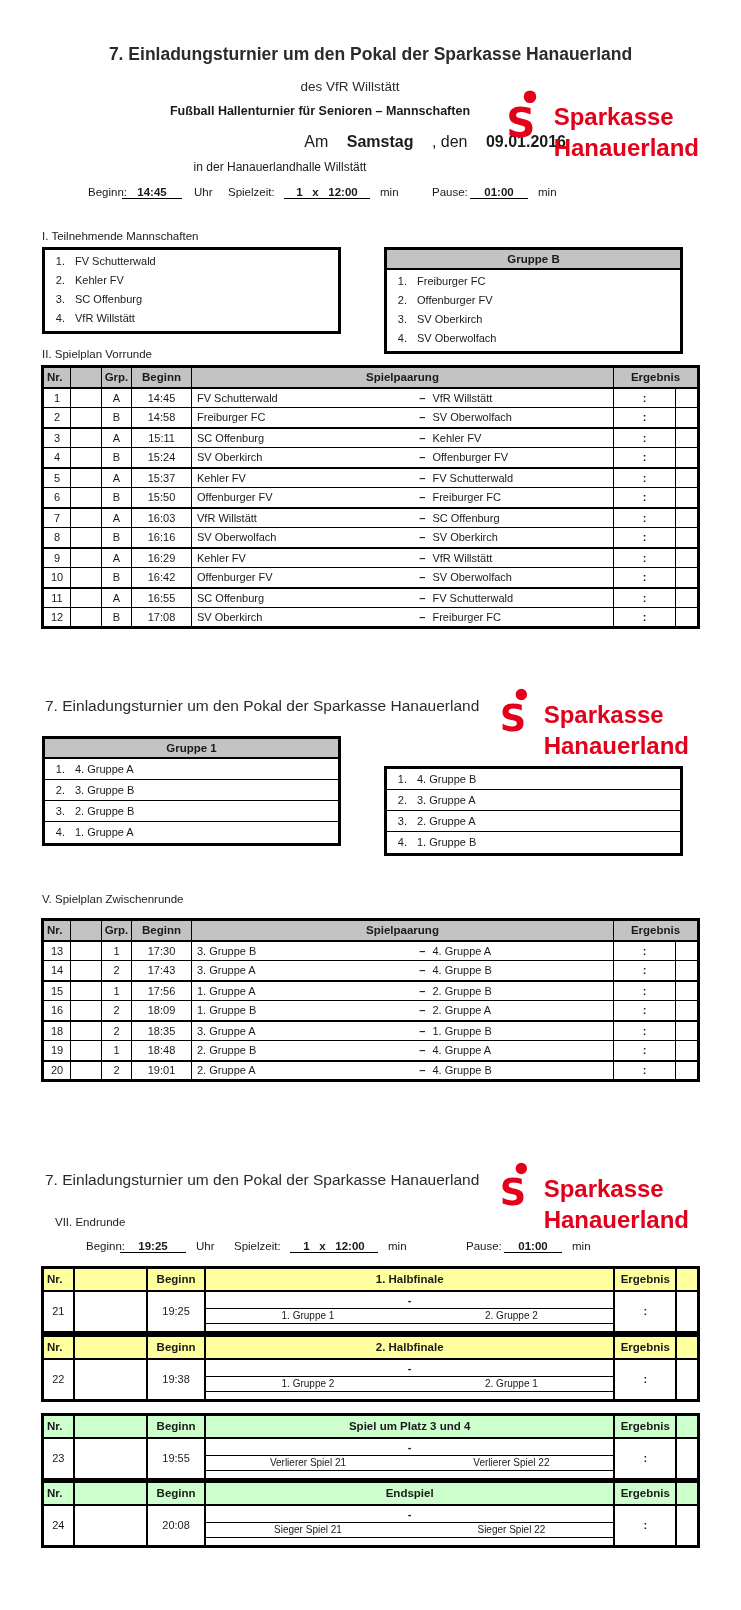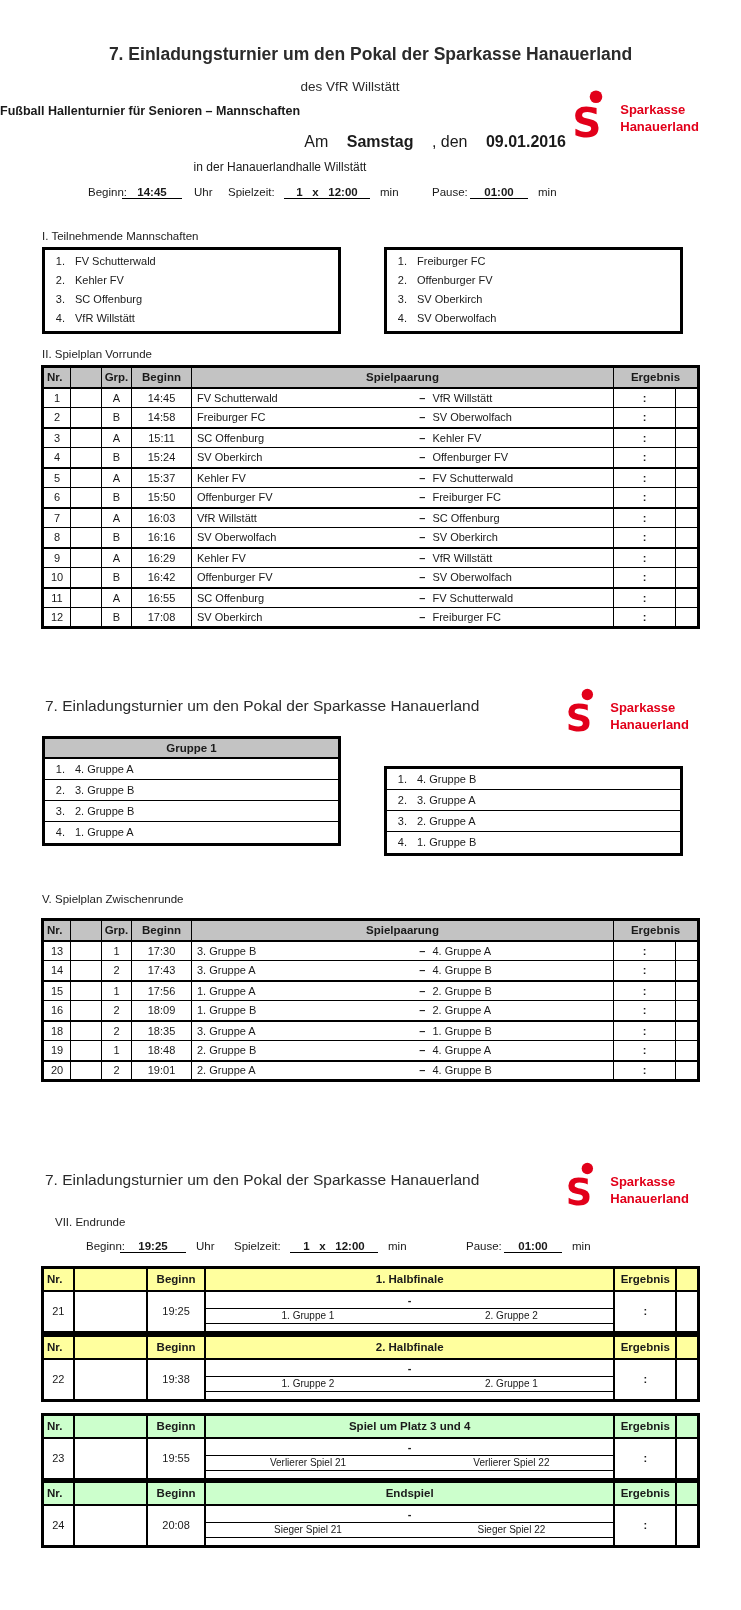--- a/index.html
+++ b/index.html
@@ -14,38 +14,38 @@
   body{
     width:741px;height:1610px;position:relative;
     font-family:"Liberation Sans","DejaVu Sans",sans-serif;
     color:var(--ink);
   }
   .abs{position:absolute;}
 
   
   .page-title1{top:44px;left:0;width:741px;text-align:center;font-size:17.5px;color:#2b2b2b;}
   .host-line{top:79px;left:0;width:700px;text-align:center;font-size:13.5px;color:#2b2b2b;}
-  .event-line{top:104px;left:0;width:640px;text-align:left;font-size:12.5px;font-weight:bold;}
+  .event-line{top:104px;left:0;width:640px;text-align:center;font-size:12.5px;font-weight:bold;}
   .date-line{top:133px;left:0;width:580px;text-align:right;font-size:16px;}
   .date-line b{padding:0 14px;}
   .venue-line{top:160px;left:0;width:560px;text-align:center;font-size:12px;}
 
   
   .infoline{left:0;width:599px;height:20px;font-size:11.5px;}
   .infoline span{position:absolute;white-space:pre;}
   .infoline .val{font-weight:bold;text-align:center;border-bottom:1px solid #000;}
   .il-top{top:186px;}
   .il-end{top:1240px;}
 
   
   .logo{display:flex;align-items:flex-start;gap:10px;}
   .logo-1{top:90px;right:42px;}
   .logo-2{top:688px;right:52px;}
   .logo-3{top:1162px;right:52px;}
-  .logo .brand-text{color:var(--brand);font-weight:bold;font-size:13px;line-height:1.28;padding-top:12px;}
+  .logo .brand-text{color:var(--brand);font-weight:bold;font-size:24px;line-height:1.28;padding-top:12px;}
   .logo svg{display:block;}
 
   
   .sec-h{font-size:11.5px;color:#222;}
 
   
   .grp-table{position:absolute;width:299px;border:3px solid #000;background:#fff;}
   .grp-head{background:var(--hdr-gray);border-bottom:2px solid #000;text-align:center;
             font-weight:bold;font-size:11.5px;height:20px;line-height:19px;}
   .g-row{display:flex;font-size:11px;height:19px;line-height:19px;}
@@ -143,20 +143,21 @@
         <span class="g-name">SC Offenburg</span>
       </div>
     <div class="g-row">
         <span class="g-pos">4.</span>
         <span class="g-name">VfR Willstätt</span>
       </div>
   </div>
 </div>
 
 <div class="grp-table grp-plain" style="left:384px;top:247px">
+  <div class="grp-head">Gruppe B</div>
   <div class="g-body">
     <div class="g-row">
         <span class="g-pos">1.</span>
         <span class="g-name">Freiburger FC</span>
       </div>
     <div class="g-row">
         <span class="g-pos">2.</span>
         <span class="g-name">Offenburger FV</span>
       </div>
     <div class="g-row">

